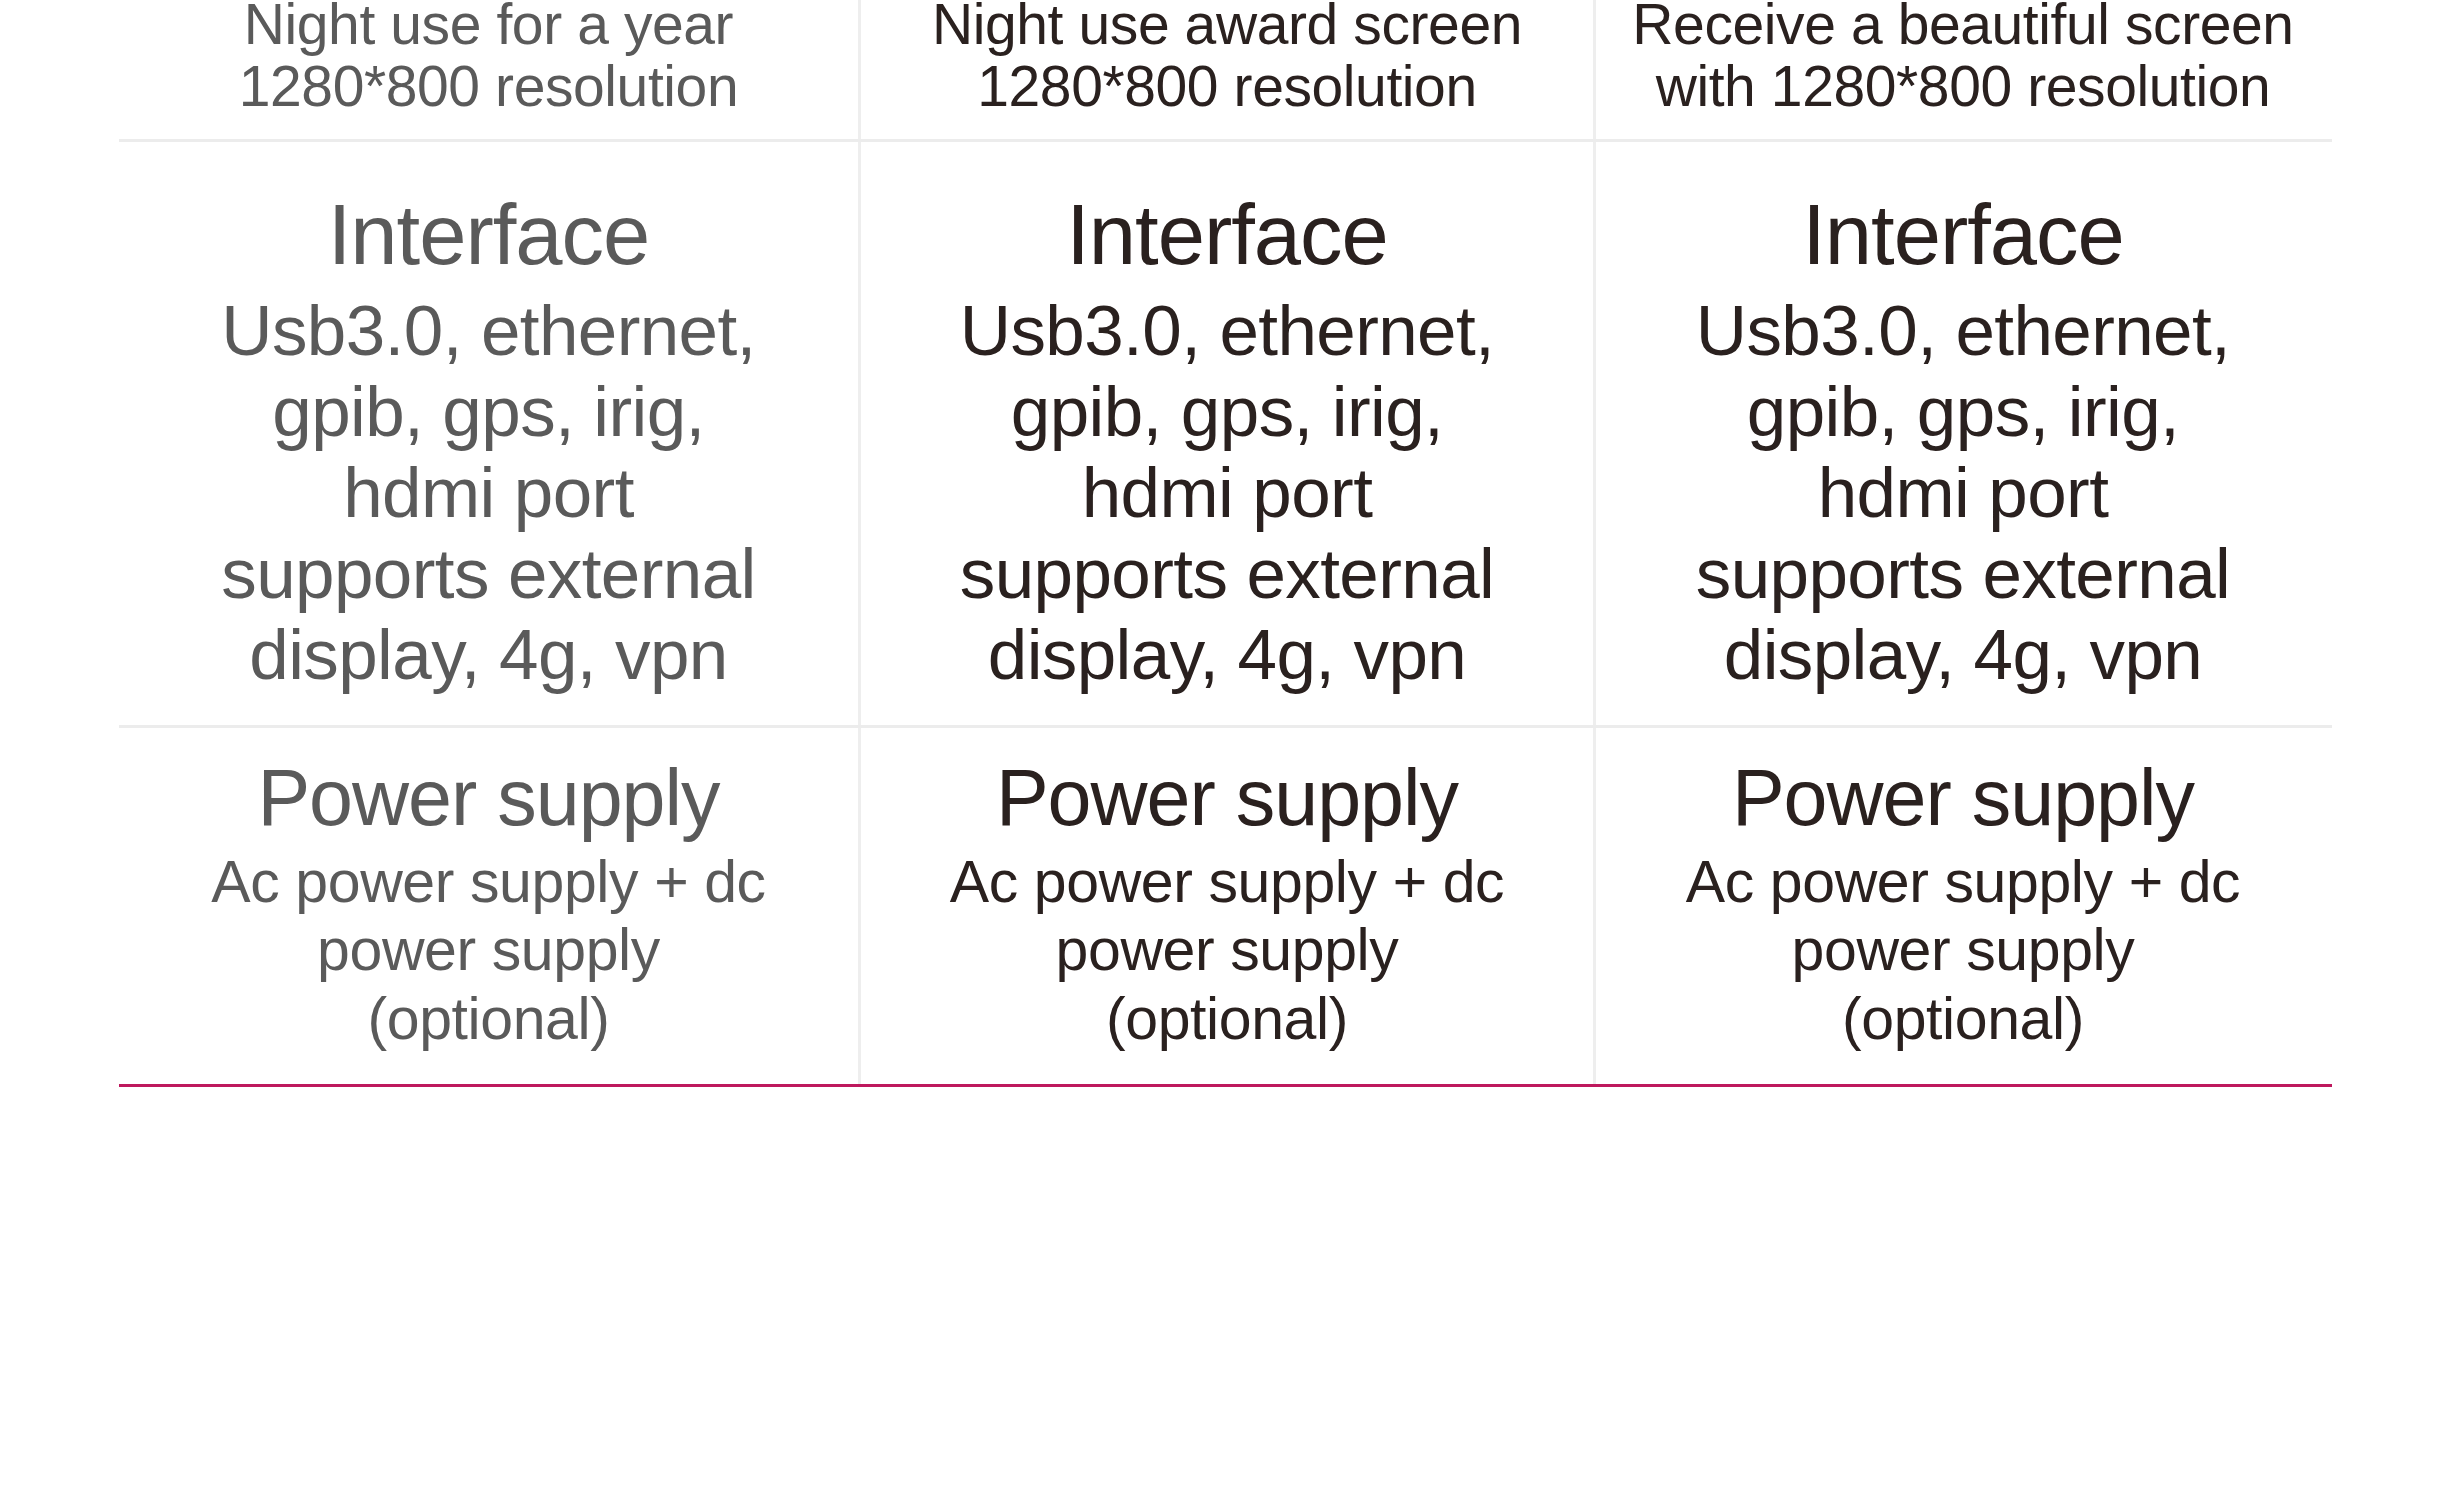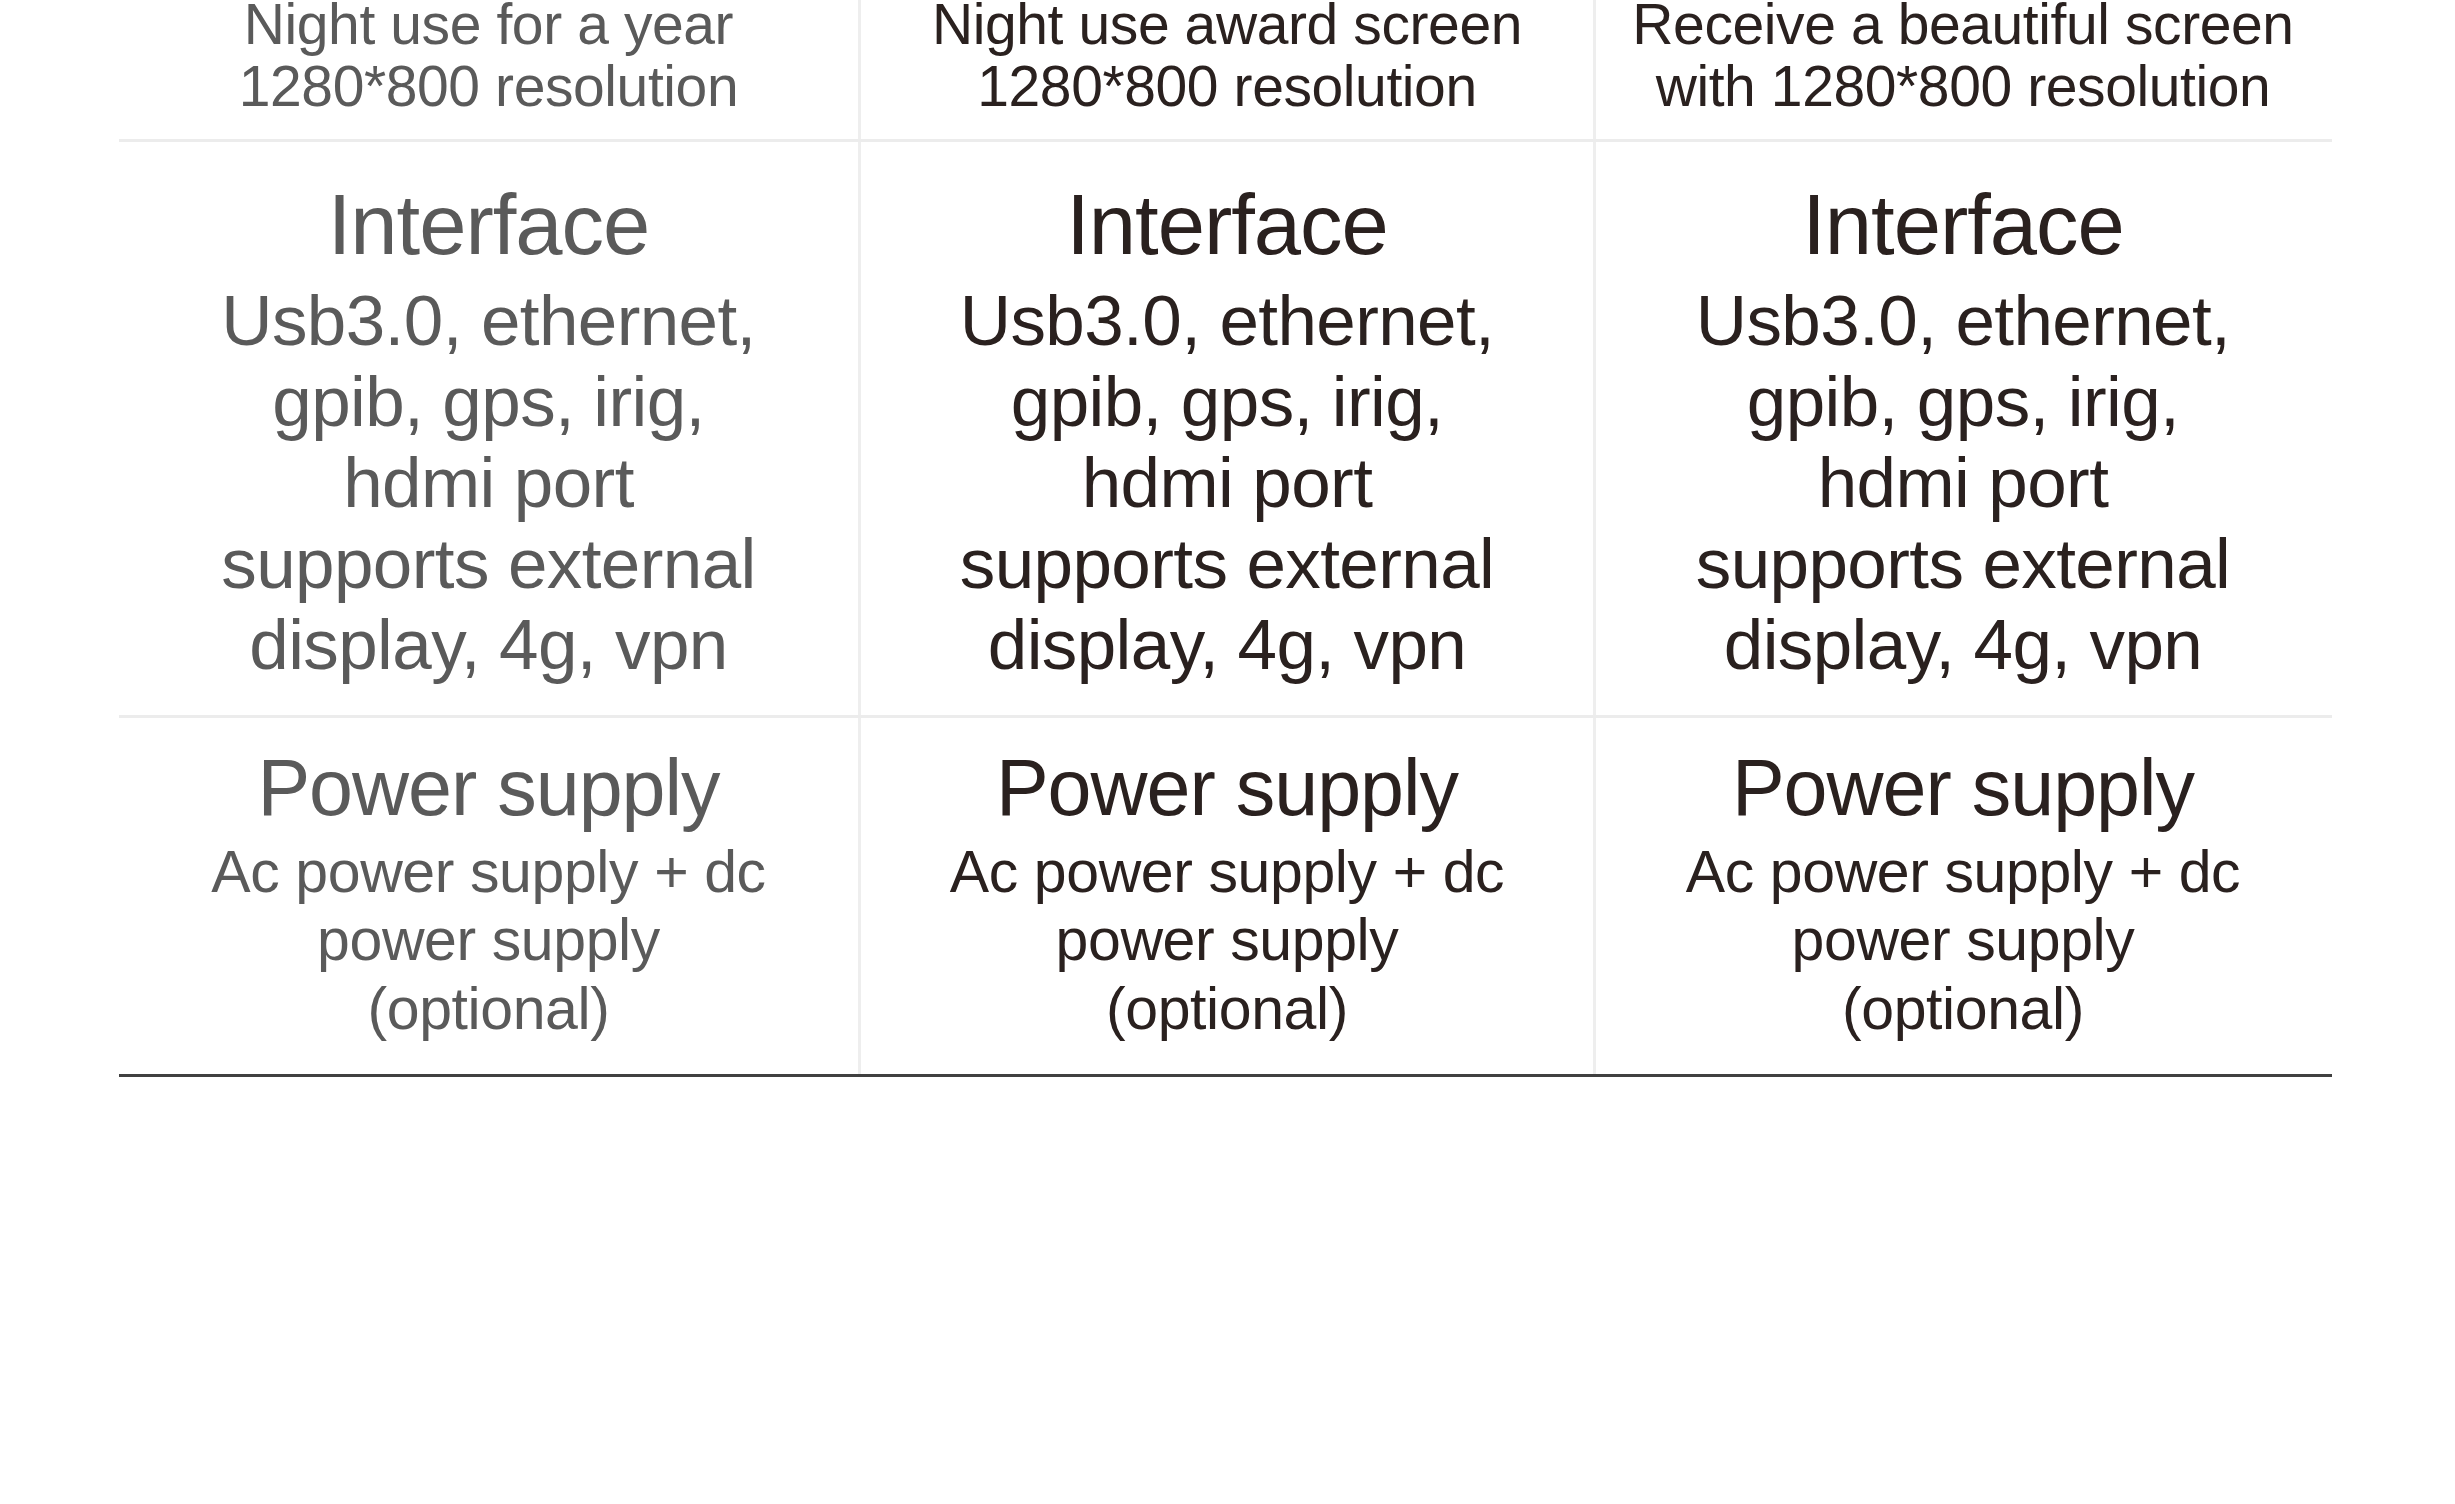--- a/index.html
+++ b/index.html
@@ -27,21 +27,21 @@
     box-sizing: border-box;
   }
 
   .row-header {
     border-bottom: 3px solid #ececec;
   }
   .row-interface {
     border-bottom: 3px solid #ececec;
   }
   .row-power {
-    border-bottom: 3px solid #404040;
+    border-bottom: 3px solid #be185d;
   }
 
   .cell {
     box-sizing: border-box;
     text-align: center;
     padding: 0 8px;
   }
 
   .col-1 { width: 739px; }
   .col-2 { width: 735px; border-left: 3px solid #eeeeee; }
@@ -59,21 +59,21 @@
   .header-text {
     font-size: 57px;
     line-height: 1.08;
     font-stretch: condensed;
     letter-spacing: -0.4px;
     white-space: pre-line;
   }
 
   
   .row-interface .cell {
-    padding-top: 40px;
+    padding-top: 50px;
     padding-bottom: 18px;
   }
   .section-title {
     font-size: 85px;
     line-height: 1.02;
     font-stretch: condensed;
     letter-spacing: -1px;
     margin: 0 0 8px 0;
   }
   .section-body {

